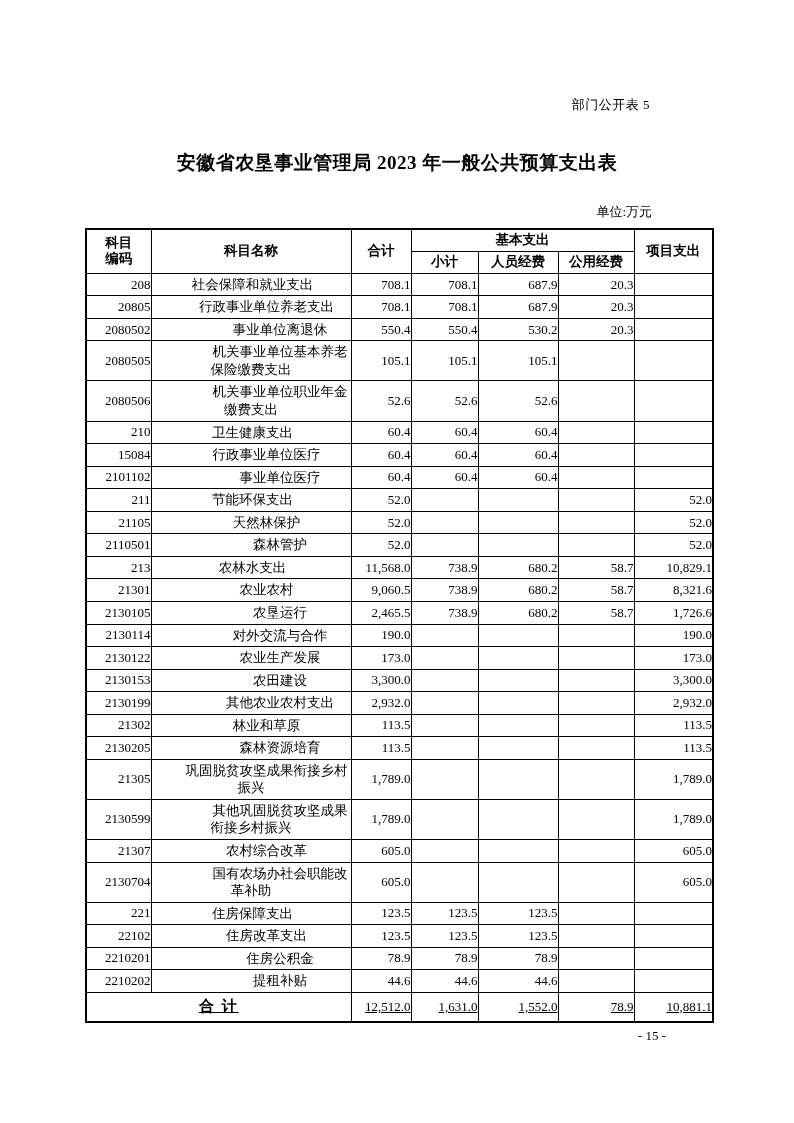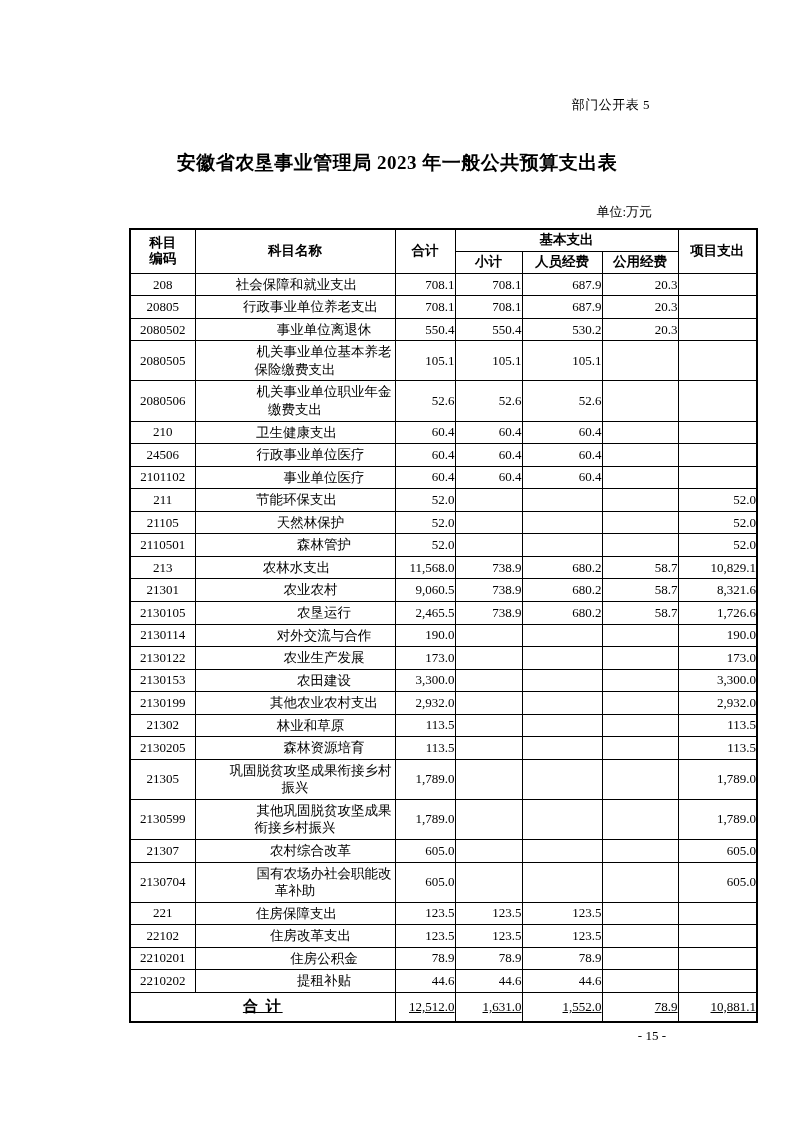--- a/index.html
+++ b/index.html
@@ -21,35 +21,34 @@
   .unit-label{
     position:absolute;top:203px;right:142px;
     font-size:13px;
   }
   table.budget{
     position:absolute;left:85px;top:228px;
     width:627px;table-layout:fixed;
     border-collapse:collapse;
     border:2px solid #000;
     font-size:13px;
-    margin-left:44px;
   }
   table.budget th, table.budget td{
     border:1px solid #000;
     padding:2px 0;
     vertical-align:middle;
     overflow:hidden;
   }
   table.budget thead th{
     font-weight:bold;text-align:center;
     font-size:13.5px;line-height:1.25;
     padding:2px 0;
   }
   td.code{
-    text-align:center;padding-left:5px;
+    text-align:right;padding-left:5px;
     font-size:13px;height:17px;
   }
   td.name{
     text-align:center;font-size:13.5px;line-height:1.3;
     padding-right:2px;word-break:break-all;
   }
   td.name.lvl1{text-indent:3px;}
   td.name.lvl2{text-indent:31px;}
   td.name.lvl3{text-indent:58px;}
   td.num{
@@ -150,21 +149,21 @@
       <tr>
         <td class="code">210</td>
         <td class="name lvl1">卫生健康支出</td>
         <td class="num">60.4</td>
         <td class="num">60.4</td>
         <td class="num">60.4</td>
         <td class="num"></td>
         <td class="num"></td>
       </tr>
       <tr>
-        <td class="code">24506</td>
+        <td class="code">15084</td>
         <td class="name lvl2">行政事业单位医疗</td>
         <td class="num">60.4</td>
         <td class="num">60.4</td>
         <td class="num">60.4</td>
         <td class="num"></td>
         <td class="num"></td>
       </tr>
       <tr>
         <td class="code">2101102</td>
         <td class="name lvl3">事业单位医疗</td>

